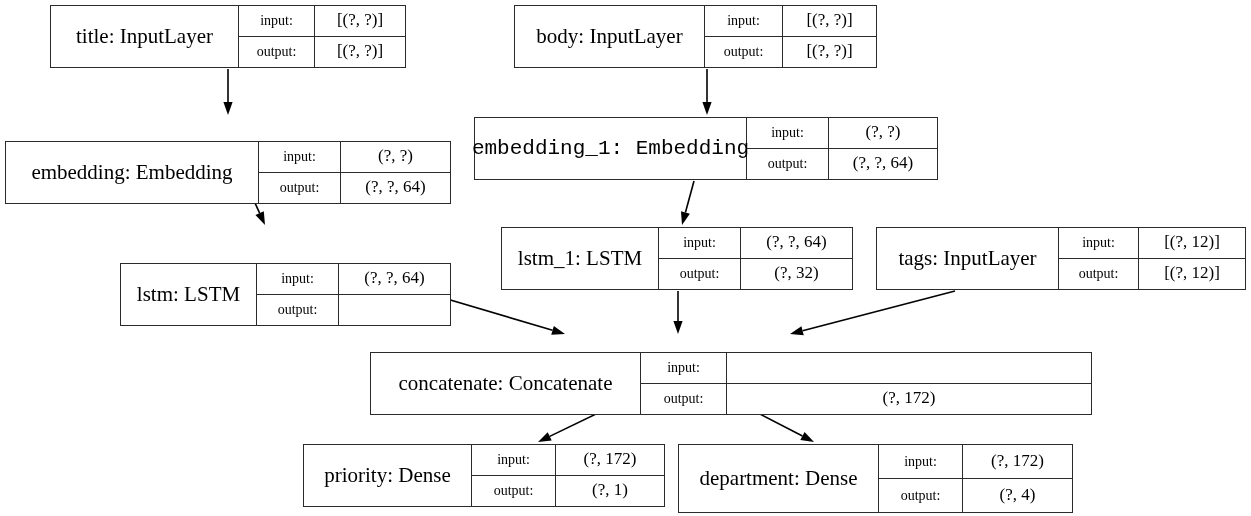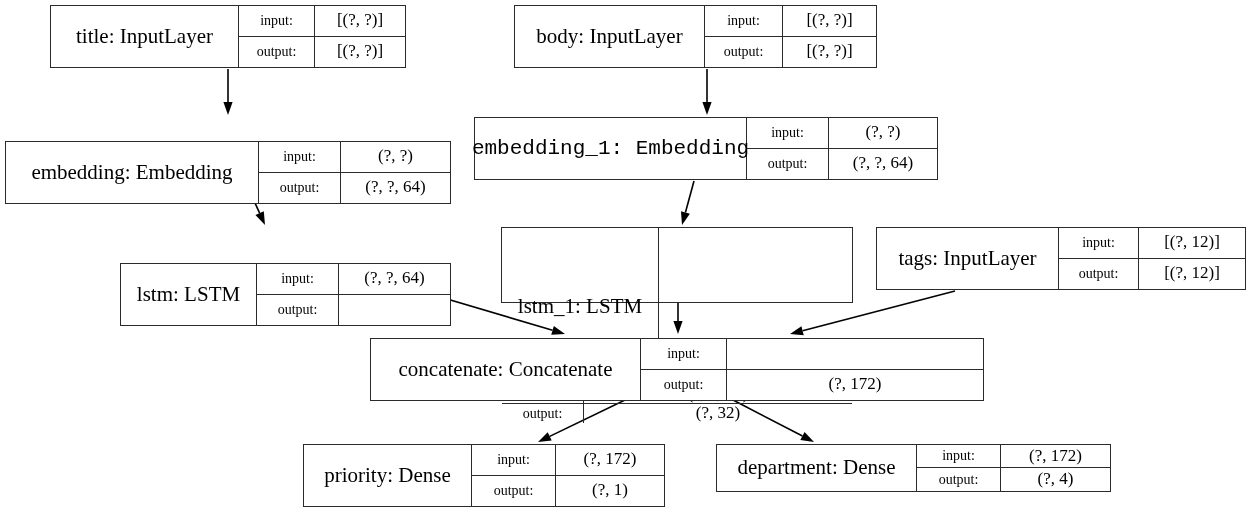--- a/index.html
+++ b/index.html
@@ -185,21 +185,21 @@
       <div class="iogrid">
         <div class="iorow toprow" style="border-bottom-color: rgb(43, 43, 43);">
           <div class="iolabel" style="width: 82px; flex: 0 0 82px; border-right-color: rgb(43, 43, 43);">input:</div>
           <div class="ioval">(?, ?, 64)</div>
         </div>
         <div class="iorow">
           <div class="iolabel" style="width: 82px; flex: 0 0 82px; border-right-color: rgb(43, 43, 43);">output:</div>
         </div>
       </div>
     </div>
-    <div class="node" style="left: 501px; top: 227px; width: 352px; height: 76px; border-color: rgb(43, 43, 43); flex-direction: column;">
+    <div class="node" style="left: 501px; top: 227px; width: 352px; height: 63px; border-color: rgb(43, 43, 43);">
       <div class="namecell" style="width: 157px; flex: 0 0 157px; border-right-color: rgb(43, 43, 43);">lstm_1: LSTM</div>
       <div class="iogrid">
         <div class="iorow toprow" style="border-bottom-color: rgb(43, 43, 43);">
           <div class="iolabel" style="width: 82px; flex: 0 0 82px; border-right-color: rgb(43, 43, 43);">input:</div>
           <div class="ioval">(?, ?, 64)</div>
         </div>
         <div class="iorow">
           <div class="iolabel" style="width: 82px; flex: 0 0 82px; border-right-color: rgb(43, 43, 43);">output:</div>
           <div class="ioval">(?, 32)</div>
         </div>
@@ -211,21 +211,21 @@
         <div class="iorow toprow" style="border-bottom-color: rgb(43, 43, 43);">
           <div class="iolabel" style="width: 80px; flex: 0 0 80px; border-right-color: rgb(43, 43, 43);">input:</div>
           <div class="ioval">[(?, 12)]</div>
         </div>
         <div class="iorow">
           <div class="iolabel" style="width: 80px; flex: 0 0 80px; border-right-color: rgb(43, 43, 43);">output:</div>
           <div class="ioval">[(?, 12)]</div>
         </div>
       </div>
     </div>
-    <div class="node" style="left: 370px; top: 338px; width: 614px; height: 63px; border-color: rgb(43, 43, 43);">
+    <div class="node" style="left: 370px; top: 352px; width: 722px; height: 63px; border-color: rgb(43, 43, 43);">
       <div class="namecell" style="width: 270px; flex: 0 0 270px; border-right-color: rgb(43, 43, 43);">concatenate: Concatenate</div>
       <div class="iogrid">
         <div class="iorow toprow" style="border-bottom-color: rgb(43, 43, 43);">
           <div class="iolabel" style="width: 86px; flex: 0 0 86px; border-right-color: rgb(43, 43, 43);">input:</div>
         </div>
         <div class="iorow">
           <div class="iolabel" style="width: 86px; flex: 0 0 86px; border-right-color: rgb(43, 43, 43);">output:</div>
           <div class="ioval">(?, 172)</div>
         </div>
       </div>
@@ -236,21 +236,21 @@
         <div class="iorow toprow" style="border-bottom-color: rgb(43, 43, 43);">
           <div class="iolabel" style="width: 84px; flex: 0 0 84px; border-right-color: rgb(43, 43, 43);">input:</div>
           <div class="ioval">(?, 172)</div>
         </div>
         <div class="iorow">
           <div class="iolabel" style="width: 84px; flex: 0 0 84px; border-right-color: rgb(43, 43, 43);">output:</div>
           <div class="ioval">(?, 1)</div>
         </div>
       </div>
     </div>
-    <div class="node" style="left: 678px; top: 444px; width: 395px; height: 48px; border-color: rgb(43, 43, 43); margin-left: 38px;">
+    <div class="node" style="left: 678px; top: 444px; width: 395px; height: 69px; border-color: rgb(43, 43, 43);">
       <div class="namecell" style="width: 200px; flex: 0 0 200px; border-right-color: rgb(43, 43, 43);">department: Dense</div>
       <div class="iogrid">
         <div class="iorow toprow" style="border-bottom-color: rgb(43, 43, 43);">
           <div class="iolabel" style="width: 84px; flex: 0 0 84px; border-right-color: rgb(43, 43, 43);">input:</div>
           <div class="ioval">(?, 172)</div>
         </div>
         <div class="iorow">
           <div class="iolabel" style="width: 84px; flex: 0 0 84px; border-right-color: rgb(43, 43, 43);">output:</div>
           <div class="ioval">(?, 4)</div>
         </div>

